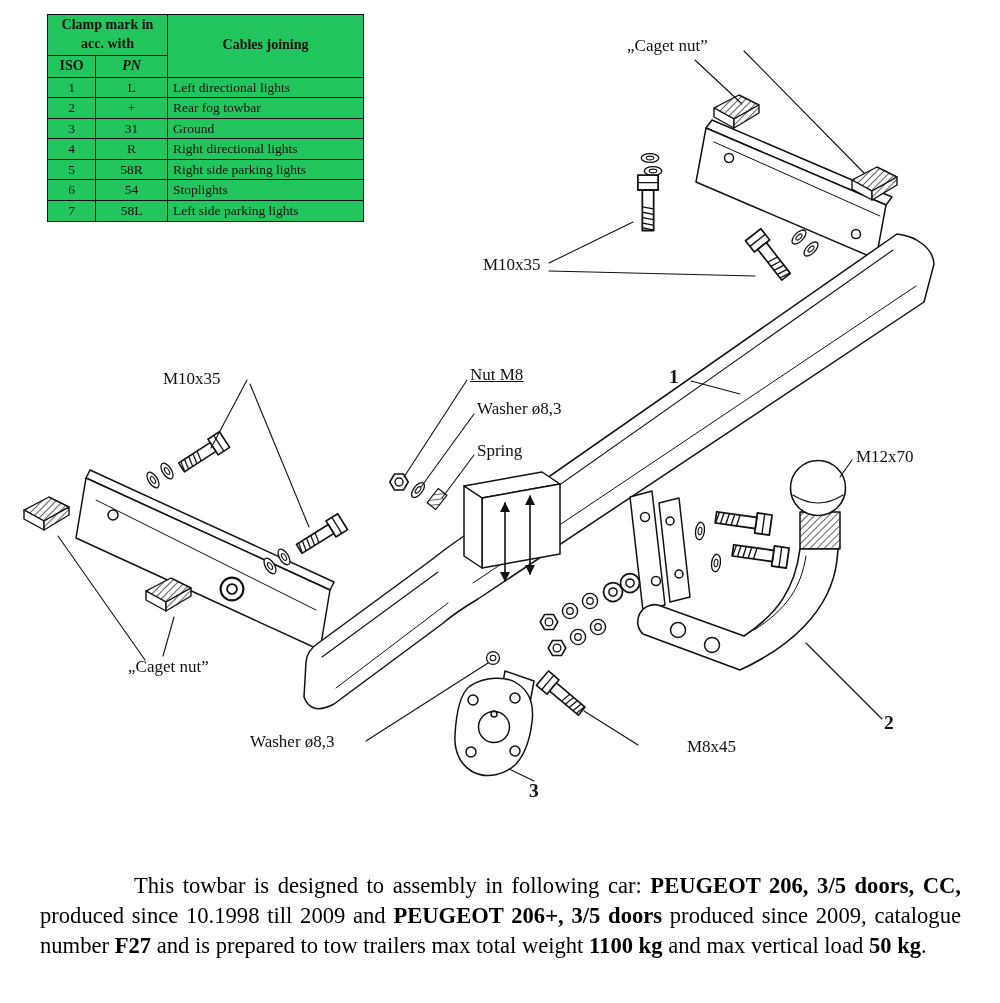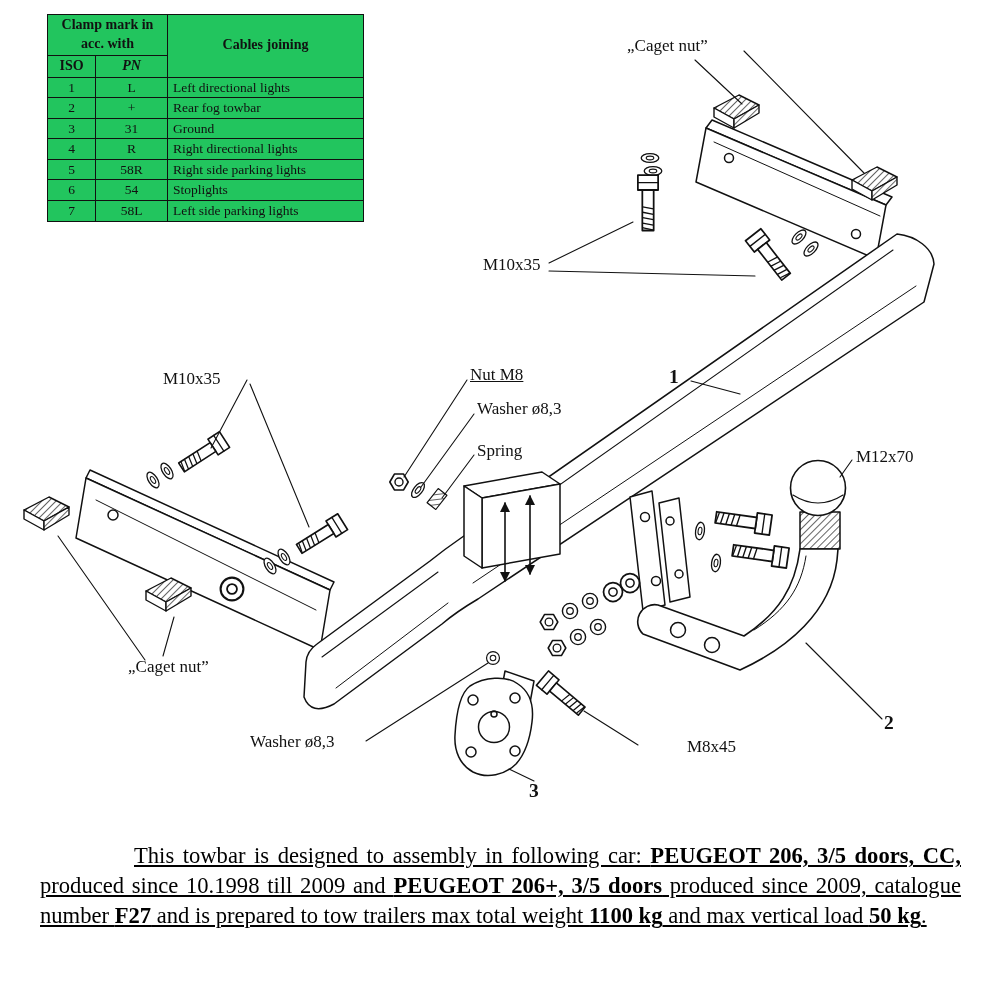--- a/index.html
+++ b/index.html
@@ -16,23 +16,23 @@
   .w-pn  { width:72px;font-style:italic; }
   .w-cab { width:196px; }
   .cell-c { text-align:center; }
   .cell-l { text-align:left; padding-left:6px;margin-left:48px; }
 
   
   .lbl { position:absolute; font-size:17px; white-space:nowrap; color:#111; }
   .part-num { font-weight:bold; font-size:19.5px; }
 
   
-  .paragraph { position:absolute; left:40px; top:841px; width:921px;
+  .paragraph { position:absolute; left:40px; top:871px; width:921px;
                font-size:22.6px; line-height:1.32; text-align:justify;
-               text-indent:94px; color:#000;text-decoration:underline; }
+               text-indent:94px; color:#000; }
   .paragraph .b { font-weight:bold; }
 </style>
 </head>
 <body>
 
 <div class="sheet">
 
   <svg class="diagram-svg" width="1000" height="835" viewBox="0 0 1000 835">
     <defs>
       <pattern id="hatch" patternUnits="userSpaceOnUse" width="5" height="5" patternTransform="rotate(45)">

